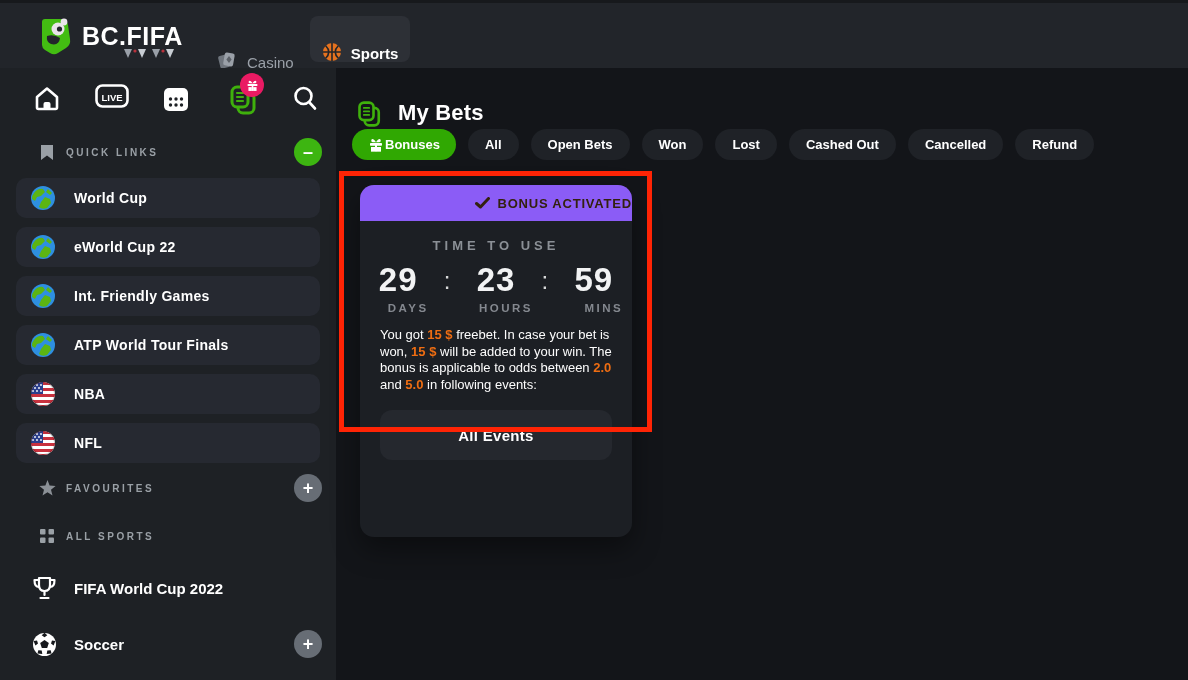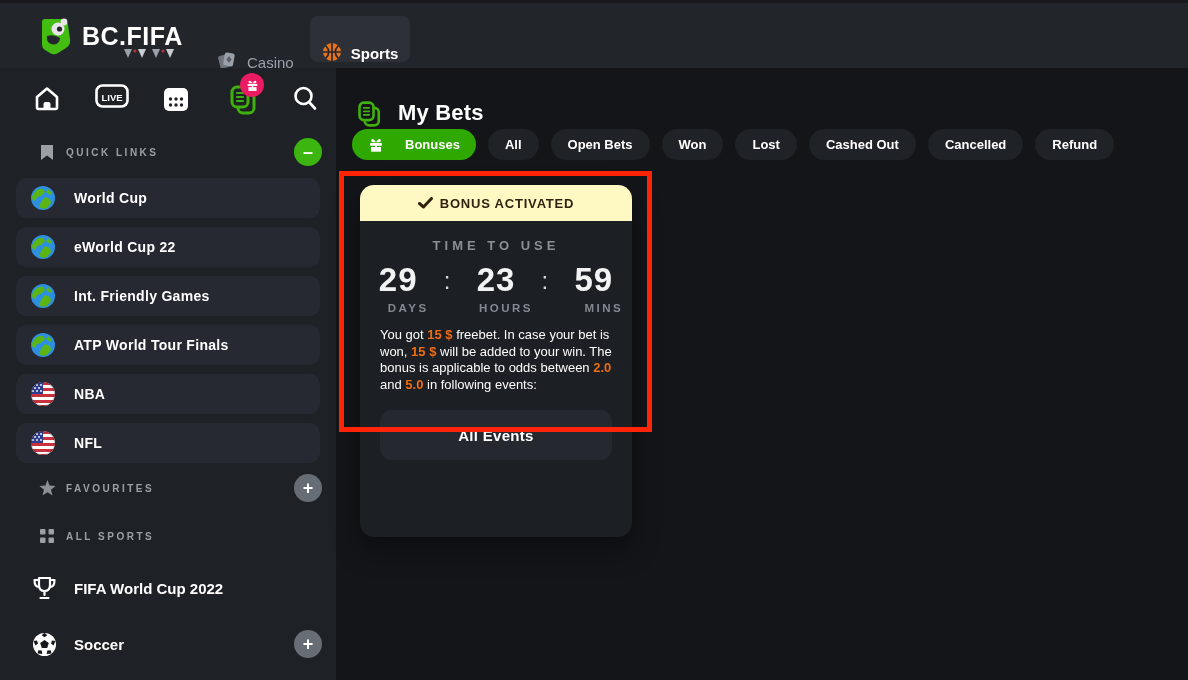--- a/index.html
+++ b/index.html
@@ -57,32 +57,32 @@
   .sport-row .sp-icon { width:28px; margin-left:30px; display:flex; justify-content:center; }
   .sport-row .sp-label { margin-left:16px; font-size:15px; font-weight:bold; color:#fff; }
   
   .main { position:absolute; left:336px; top:68px; width:852px; height:612px; background:#131519; }
   .page-head { position:absolute; left:20px; top:32px; display:flex; align-items:flex-start; gap:14px; }
   .page-title { font-size:22px; font-weight:bold; letter-spacing:.2px; }
   .chips { position:absolute; left:16px; top:61px; display:flex; gap:12px; }
   .chip {
     height:31px; border-radius:16px; background:#1f2227; border:none;
     color:#fff; font-family:inherit; font-size:13px; font-weight:bold;
-    padding:0 17px; display:flex; align-items:center; gap:21px; cursor:pointer; white-space:nowrap;
+    padding:0 17px; display:flex; align-items:center; gap:1px; cursor:pointer; white-space:nowrap;
   }
   .chip.active { background:#30a802; padding:0 16px; }
   
   .bonus-card {
     position:absolute; left:24px; top:117px; width:272px; height:352px;
     background:#1c1f24; border-radius:14px;
     box-shadow:0 12px 28px rgba(0,0,0,.4);
   }
   .bonus-head {
-    height:36px; background:#fef9c3; border-radius:14px 14px 0 0;
-    display:flex; align-items:center; justify-content:center; gap:7px;
+    height:36px; background:#8b5cf6; border-radius:14px 14px 0 0;
+    display:flex; align-items:center; justify-content:flex-end; gap:7px;
     color:#33210f; font-size:13px; font-weight:bold; letter-spacing:.8px;
   }
   .ttu { margin-top:17px; text-align:center; font-size:13px; font-weight:bold; letter-spacing:4px; color:#8b9096; }
   .countdown { margin-top:8px; display:flex; justify-content:center; align-items:flex-start; }
   .cd-col { width:78px; text-align:center;font-weight:bold; }
   .cd-num { font-size:33px; color:#f2f3f4; letter-spacing:1px; }
   .cd-label { margin-top:3px; font-size:11.5px; letter-spacing:2.5px; color:#84888f;padding-left:20px; }
   .cd-colon { width:22px; text-align:center; font-size:24px; color:#d8d9da; padding-top:6px; }
   .bonus-desc { margin:13px 20px 0 20px; font-size:13px; line-height:16.5px; color:#fdfdfd; }
   .bonus-desc .hl { color:#ee6d12; font-weight:bold; }

